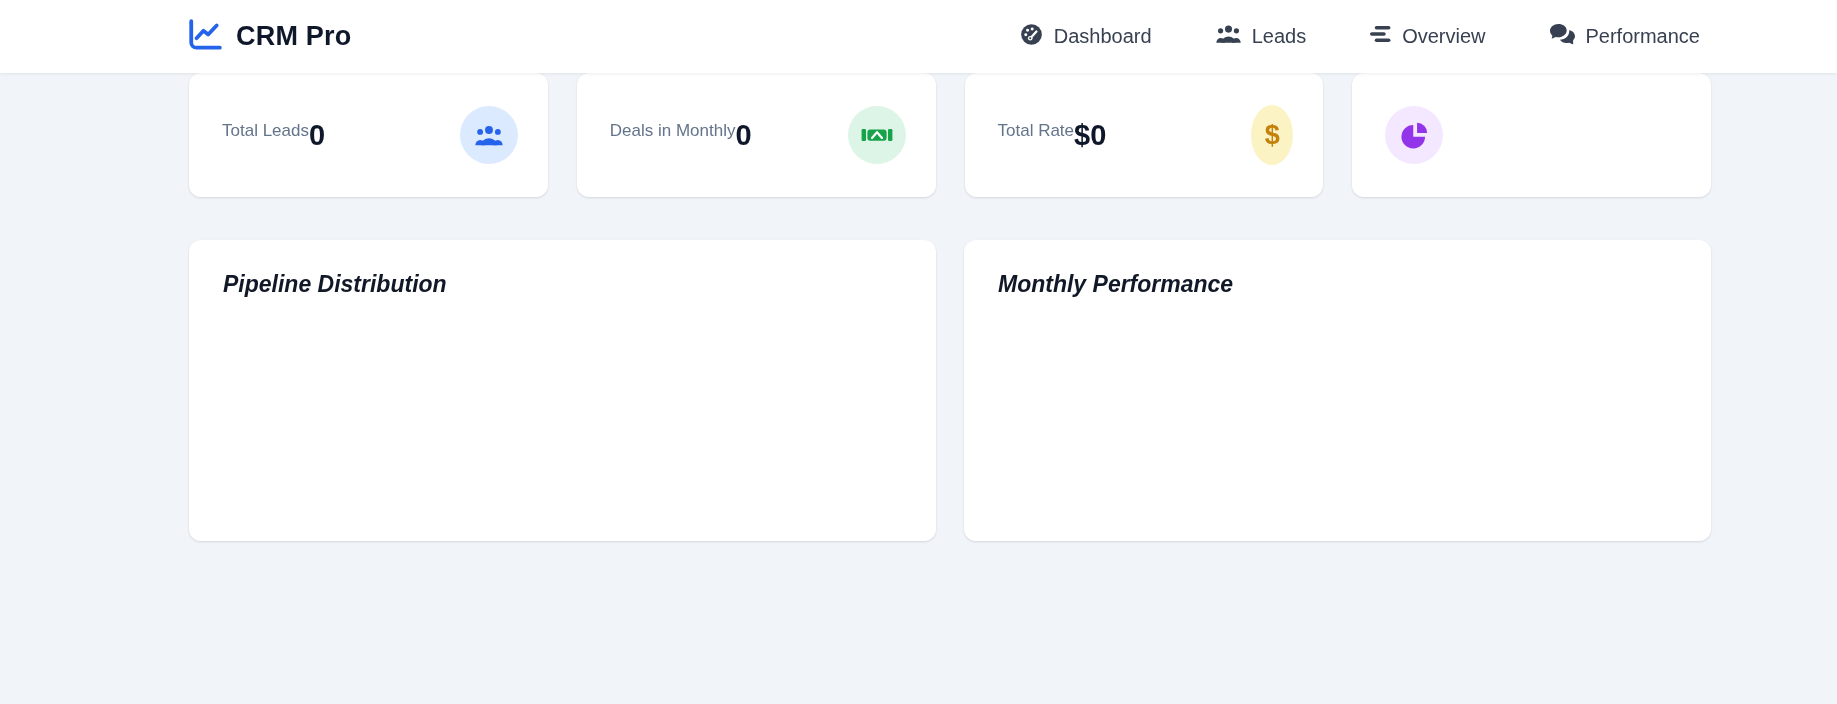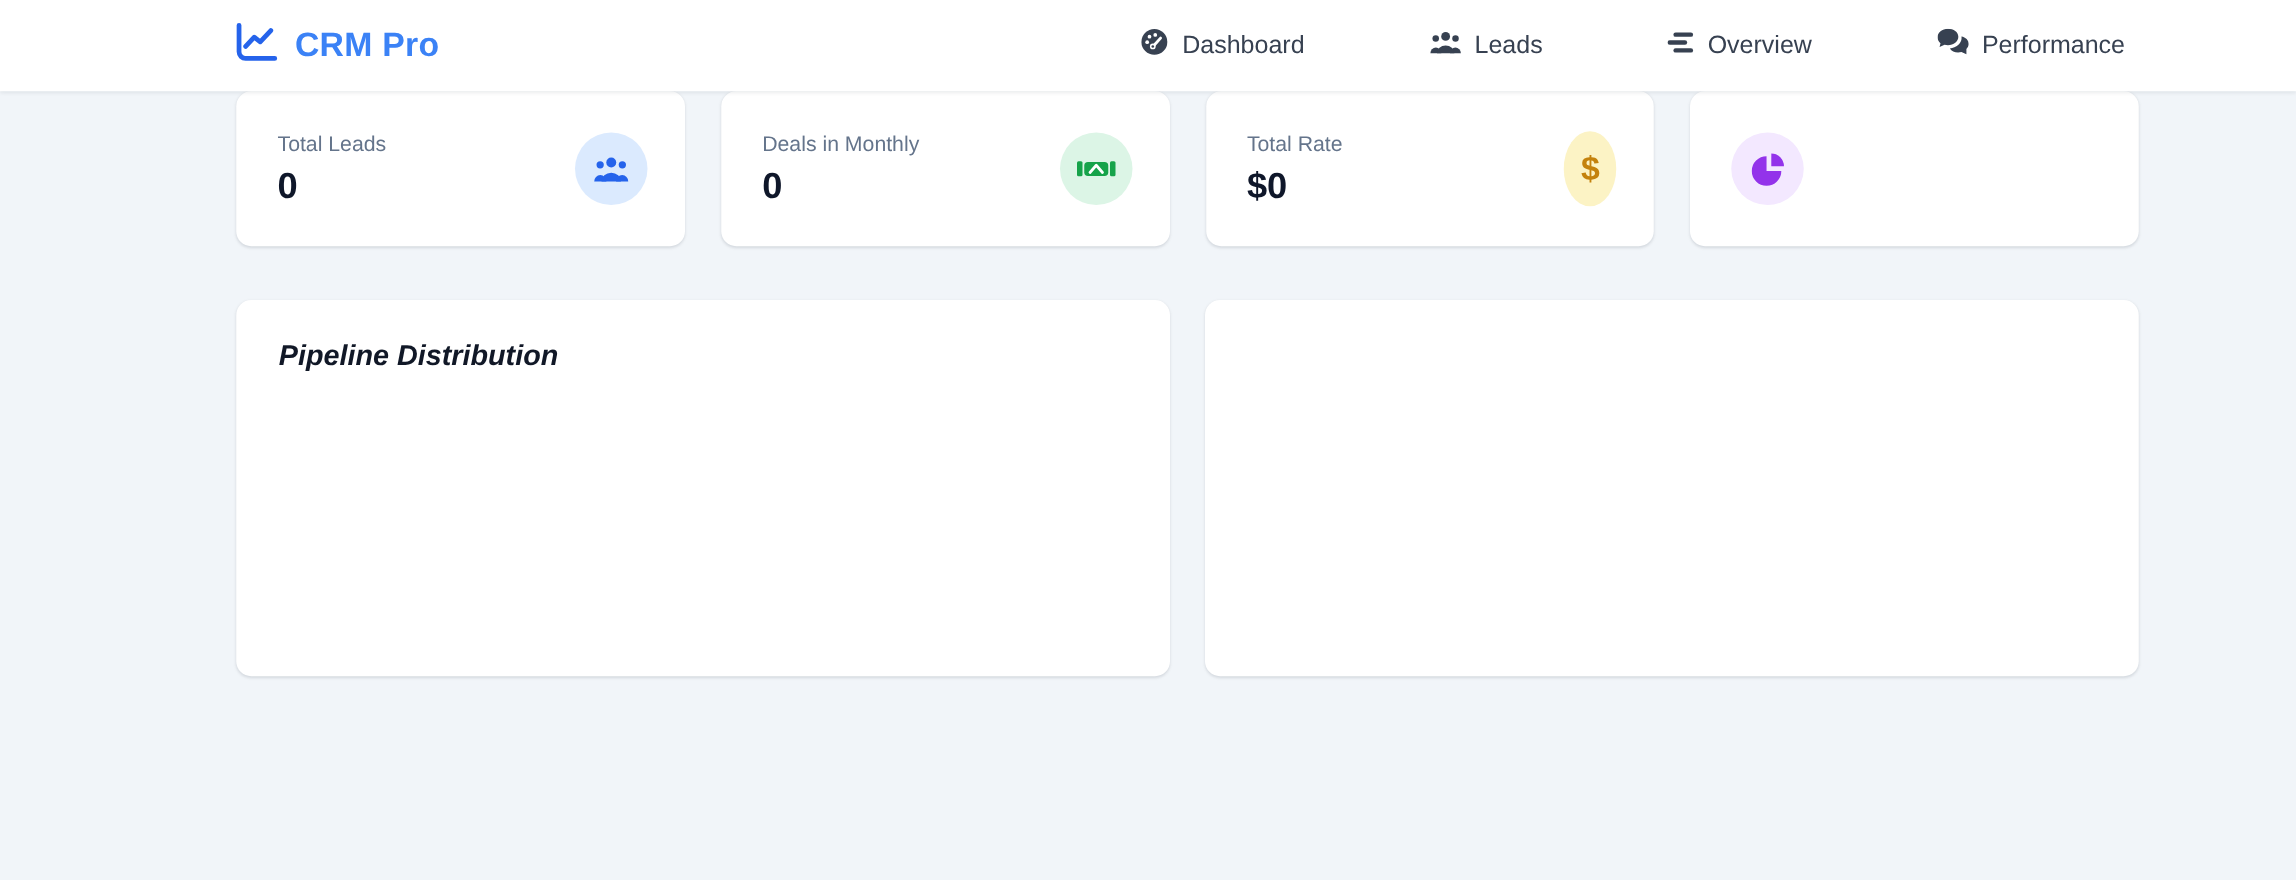--- a/index.html
+++ b/index.html
@@ -15,22 +15,22 @@
   
   .navbar {
     height: 73px;
     background: #ffffff;
     display: flex; align-items: center; justify-content: space-between;
     padding: 0 137px 0 187px;
     box-shadow: 0 1px 3px rgba(15,23,42,.08);
     position: relative; z-index: 2;
   }
   .brand { display: flex; align-items: center; gap: 13px; }
-  .brand-name { font-size: 27px; font-weight: 700; color: #3b82f6; letter-spacing: .2px; }
-  .nav { display: flex; align-items: center; gap: 100px; }
+  .brand-name { font-size: 27px; font-weight: 700; color: #0f172a; letter-spacing: .2px; }
+  .nav { display: flex; align-items: center; gap: 64px; }
   .nav-item {
     display: flex; align-items: center; gap: 11px;
     color: #374151; font-size: 20px; font-weight: 500;
     text-decoration: none; cursor: pointer; white-space: nowrap;
   }
   .nav-item svg { flex: 0 0 auto; }
 
   
   .container { margin-left: 189px; width: 1522px; }
   h1.page-title {
@@ -39,21 +39,21 @@
     letter-spacing: .2px;
   }
 
   .stats-grid { display: grid; grid-template-columns: repeat(4, 1fr); gap: 29px; }
   .stat-card {
     background: #ffffff; border-radius: 12px; height: 124px;
     display: flex; align-items: center; justify-content: space-between;
     padding: 0 30px 0 33px;
     box-shadow: 0 1px 2px rgba(15,23,42,.05), 0 1px 3px rgba(15,23,42,.08);
   }
-  .stat-text { display: flex; flex-direction: column; }
+  .stat-text { display: flex; flex-direction: row; text-align: center; }
   .stat-label { font-size: 17px; color: #64748b; margin-bottom: 9px; }
   .stat-value { font-size: 29px; font-weight: 800; color: #0f172a; line-height: 1; }
   .stat-icon {
     border-radius: 50%;
     display: flex; align-items: center; justify-content: center;
     flex: 0 0 auto;
   }
   .stat-icon.round { width: 58px; height: 58px; }
   .stat-icon.tall  { width: 42px; height: 60px; }
   .dollar-glyph { font-size: 27px; font-weight: 700; line-height: 1; }
@@ -192,16 +192,17 @@
     </div>
 
   </section>
 
   <section class="charts-grid">
     <div class="chart-card">
       <h2>Pipeline Distribution</h2>
       <div class="chart-area"></div>
     </div>
     <div class="chart-card">
+      <h2>Monthly Performance</h2>
       <div class="chart-area"></div>
     </div>
   </section>
 </main>
 
 </body></html>

